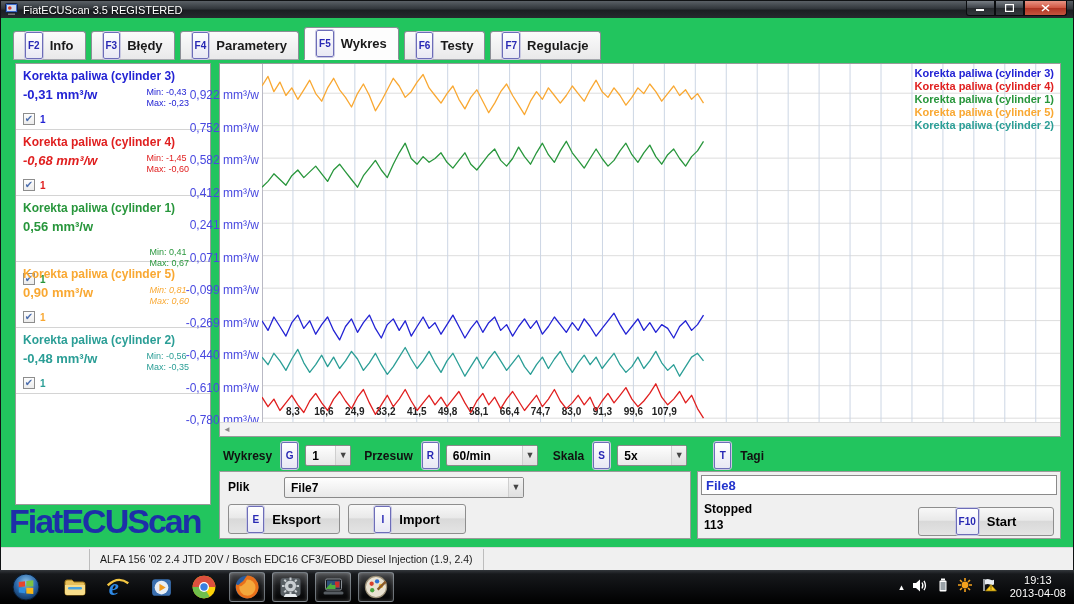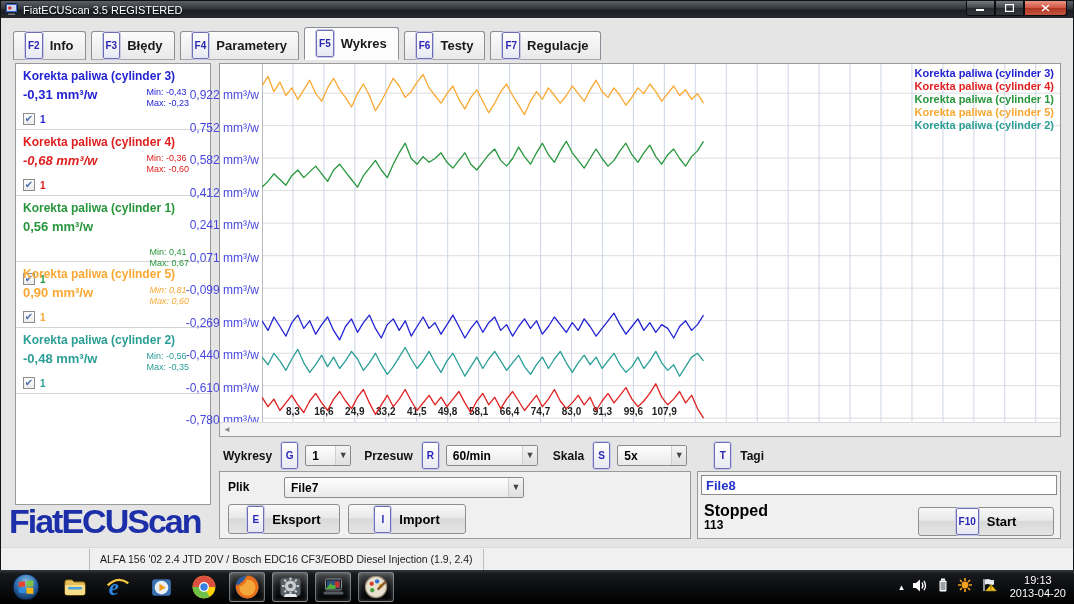--- a/index.html
+++ b/index.html
@@ -2,21 +2,21 @@
 <html><head>
 <meta charset="utf-8">
 <style>
   * { margin:0; padding:0; box-sizing:border-box; }
   html,body { width:1074px; height:604px; overflow:hidden; background:#000;
     font-family:"Liberation Sans", sans-serif; }
   #desktop { position:relative; width:1074px; height:604px; }
 
   
   #window { position:absolute; left:0; top:0; width:1074px; height:570px;
-    background:#e5e5e5; border:1px solid #101214; }
+    background:#22c55e; border:1px solid #101214; }
   #titlebar { position:absolute; left:0; top:0; right:0; height:17px;
     background:linear-gradient(#5a6066 0%, #32373c 45%, #1b1e22 55%, #26292e 100%);
     display:flex; align-items:center; padding-left:4px; }
   #titlebar .ttl { color:#fff; font-size:11px; margin-left:5px; text-shadow:0 1px 2px #000; }
   #caption-buttons { position:absolute; right:6px; top:0; display:flex; }
   .capbtn { width:29px; height:15px; border:1px solid #0a0c0e; border-top:none;
     background:linear-gradient(#777d84, #3c4147 50%, #26292d 50%, #33373c);
     display:flex; align-items:center; justify-content:center; }
   .capbtn:first-child { border-radius:0 0 0 3px; }
   .capbtn.close { width:43px; border-radius:0 0 3px 0;
@@ -88,21 +88,21 @@
   .pushbtn { position:absolute; height:30px; border:1px solid #8e8e8e; border-radius:3px;
     background:linear-gradient(#f8f8f8,#e9e9e9 45%,#d9d9d9 50%,#e4e4e4);
     display:flex; align-items:center; justify-content:center; font-weight:bold;
     font-size:13px; cursor:default; }
   .pushbtn .key { margin-right:8px; }
   #session-box { position:absolute; left:696px; top:470px; width:364px; height:68px;
     background:#f0f0f0; border:1px solid #9a9a9a; }
   #file-input { position:absolute; left:3px; right:3px; top:3px; height:20px;
     border:1px solid #8a8a8a; background:#fff; font-weight:bold; font-size:13px;
     color:#2233cc; padding:0 4px; font-family:"Liberation Sans",sans-serif; }
-  #status-text { position:absolute; left:6px; top:30px; font-size:16px; font-weight:bold; }
+  #status-text { position:absolute; left:6px; top:30px; font-size:12px; font-weight:bold; }
   #count-text { position:absolute; left:6px; top:46px; font-size:12px; font-weight:bold; }
 
   
   #taskbar { position:absolute; left:0; bottom:0; width:1074px; height:34px;
     background:linear-gradient(#33373c 0%, #17191c 12%, #0a0b0d 60%, #000 100%);
     display:flex; align-items:center; }
   #quicklaunch { display:flex; align-items:center; height:100%; padding-left:5px; }
   .tbtn { width:36px; height:30px; margin-right:7px; display:flex; align-items:center;
     justify-content:center; border-radius:3px; cursor:default; }
   .tbtn.pressed { border:1px solid rgba(190,200,210,.55);
@@ -187,21 +187,21 @@
           <div class="cbrow">
             <span class="cbox">✔</span>
             <span class="cblbl" style="color: rgb(35, 35, 212);">1</span>
           </div>
         </div>
         <div class="channel">
           <div class="ctitle" style="color: rgb(224, 32, 32);">Korekta paliwa (cylinder 4)</div>
           <div class="vrow">
             <span class="cval" style="color: rgb(224, 32, 32); font-style: italic;">-0,68 mm³/w</span>
             <div class="minmax" style="color: rgb(224, 32, 32);">
-              <div>Min: -0,36</div>
+              <div>Min: -1,45</div>
               <div>Max: -0,60</div>
             </div>
           </div>
           <div class="cbrow">
             <span class="cbox">✔</span>
             <span class="cblbl" style="color: rgb(224, 32, 32);">1</span>
           </div>
         </div>
         <div class="channel">
           <div class="ctitle" style="color: rgb(40, 150, 60);">Korekta paliwa (cylinder 1)</div>
@@ -491,17 +491,17 @@
             <circle cx="7" cy="7" r="3.4" fill="#f6a21d"></circle>
           </svg></span>
       <span><svg width="16" height="14" viewBox="0 0 16 14">
             <path d="M3 1 L3 13" stroke="#cfd4d9" stroke-width="1.4"></path>
             <path d="M4 1.5 Q7 0.4 9 1.5 Q11 2.6 13 1.8 L13 6.5 Q11 7.4 9 6.4 Q7 5.4 4 6.5 Z" fill="#e9edf2"></path>
             <path d="M10 6.5 L15.5 13 L4.5 13 Z" fill="#f7c61f" stroke="#8a6d00" stroke-width="0.7"></path>
             <text x="9" y="12.3" font-size="6" font-weight="bold" fill="#5a4500">!</text>
           </svg></span>
       <div id="clock">
         <div>19:13</div>
-        <div>2013-04-20</div>
+        <div>2013-04-08</div>
       </div>
     </div>
   </div>
 </div>
 
 </body></html>

